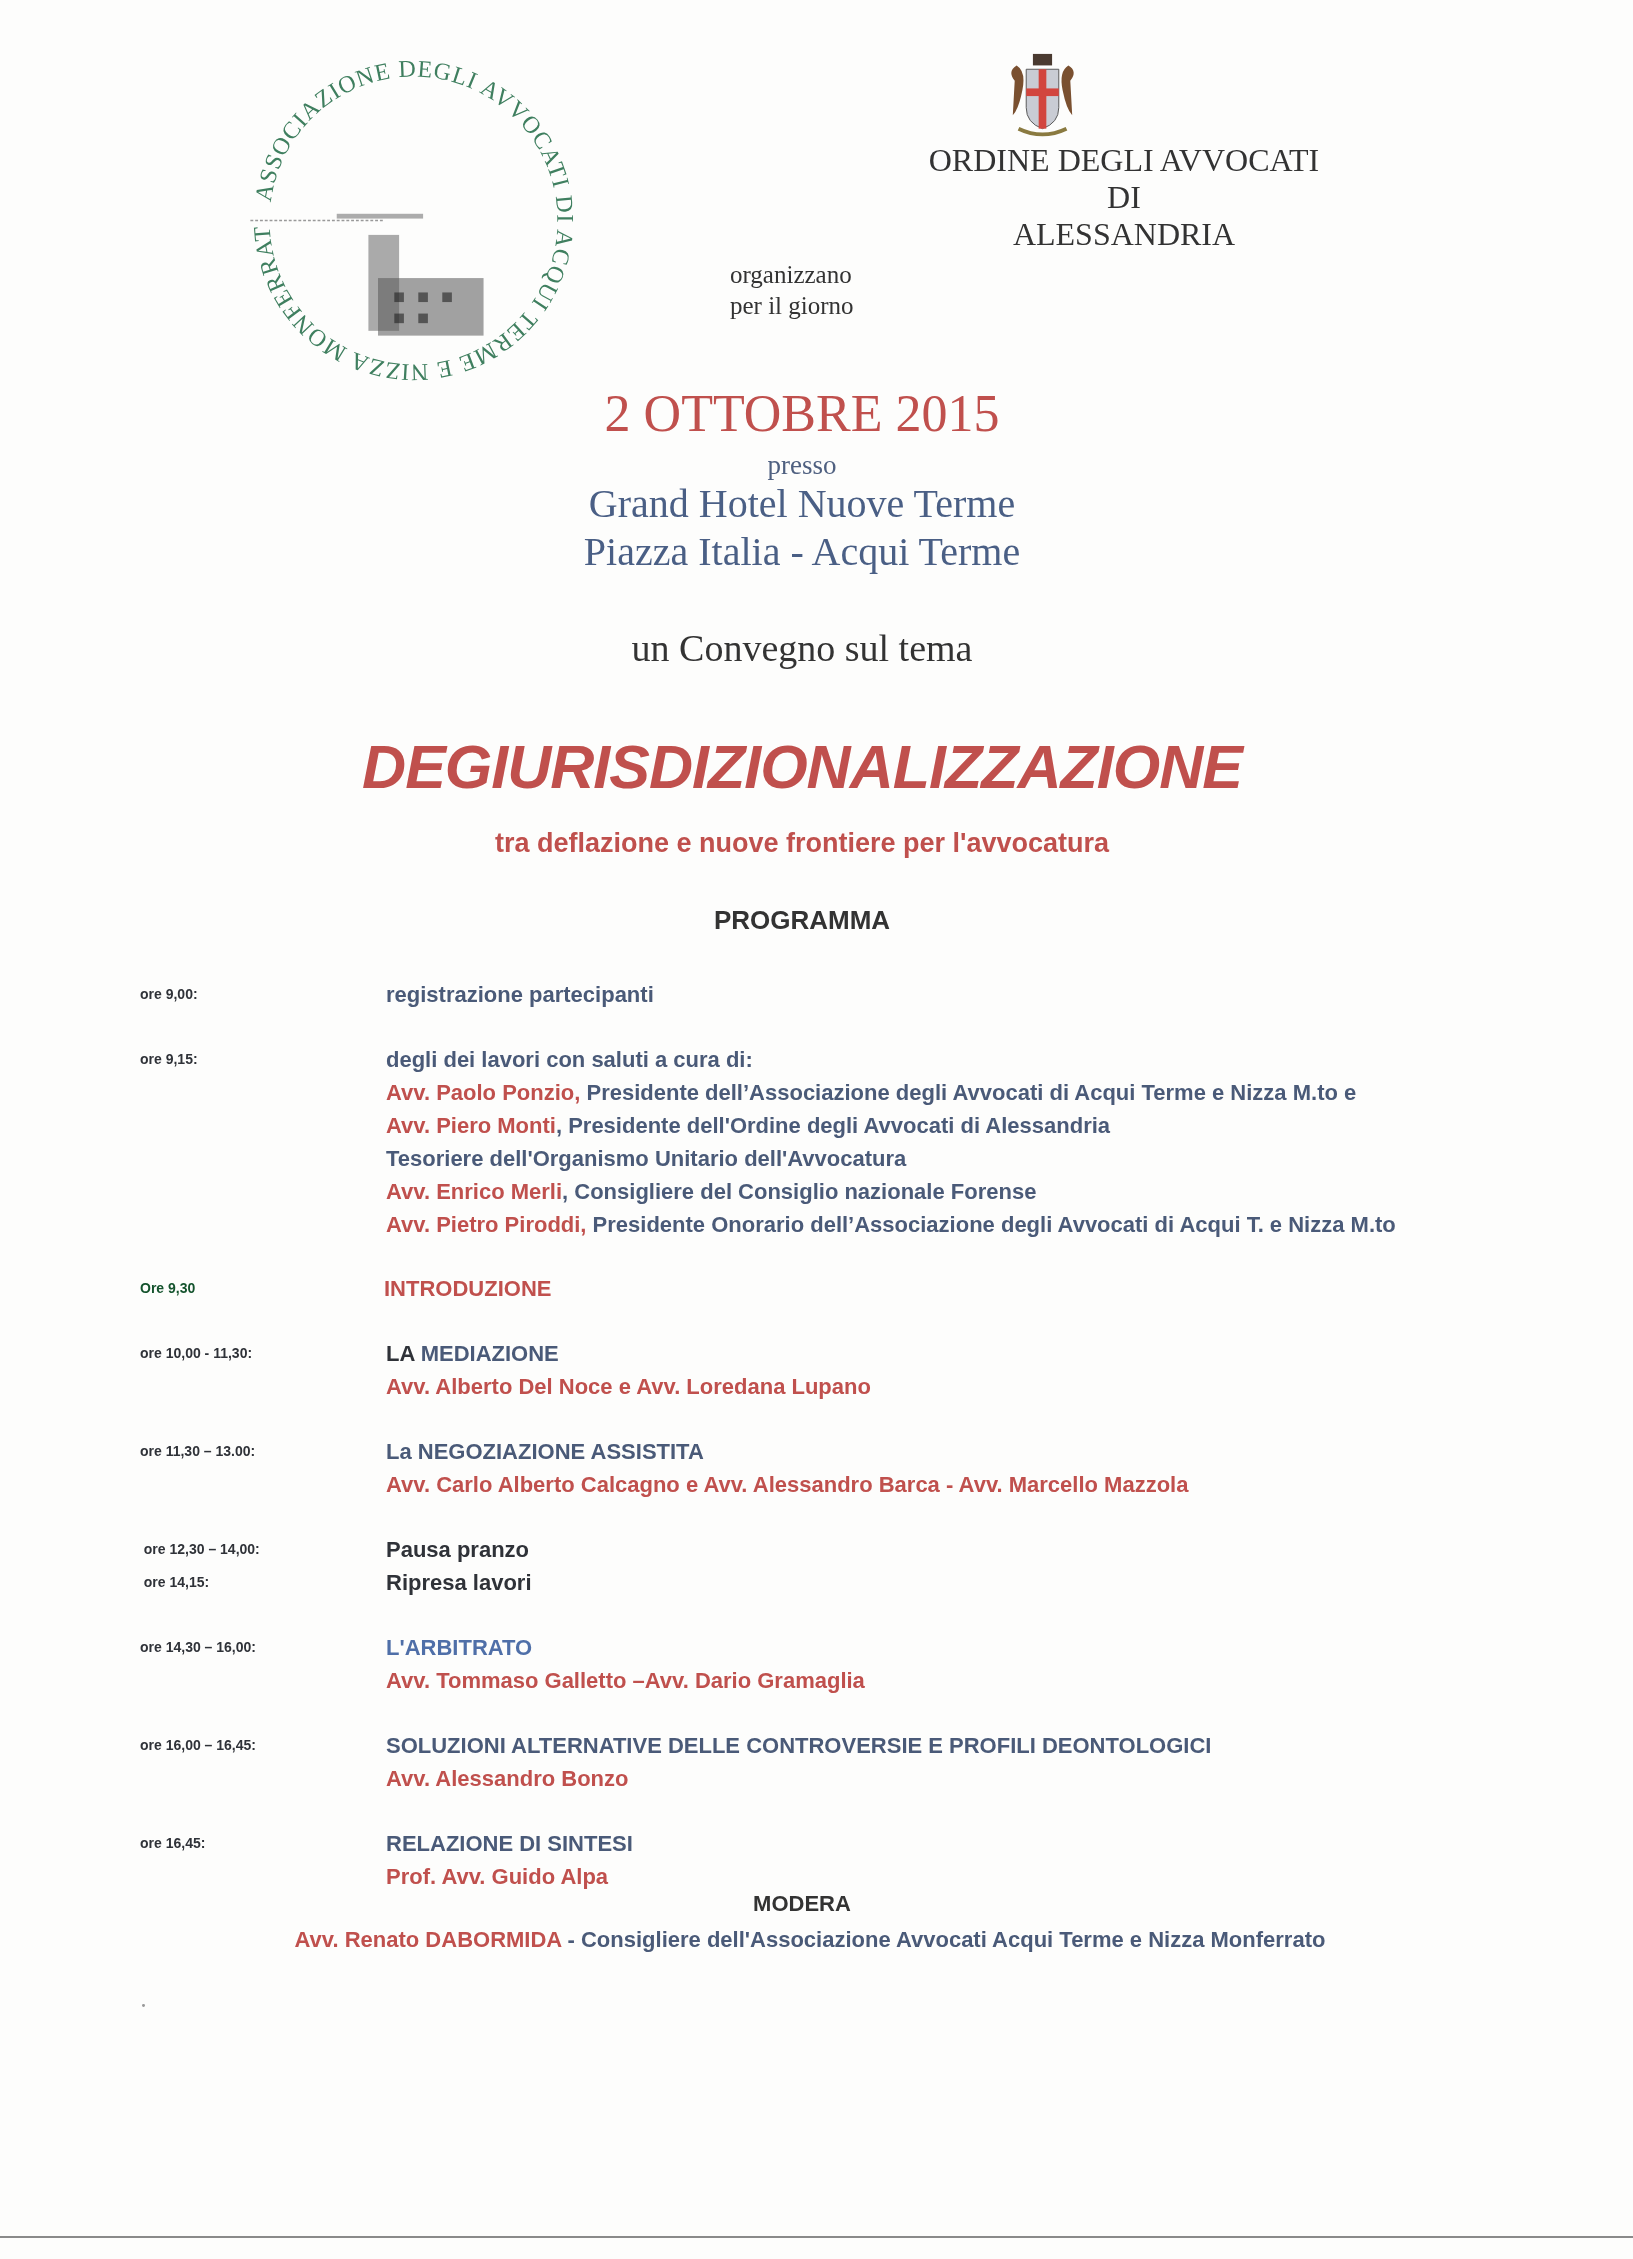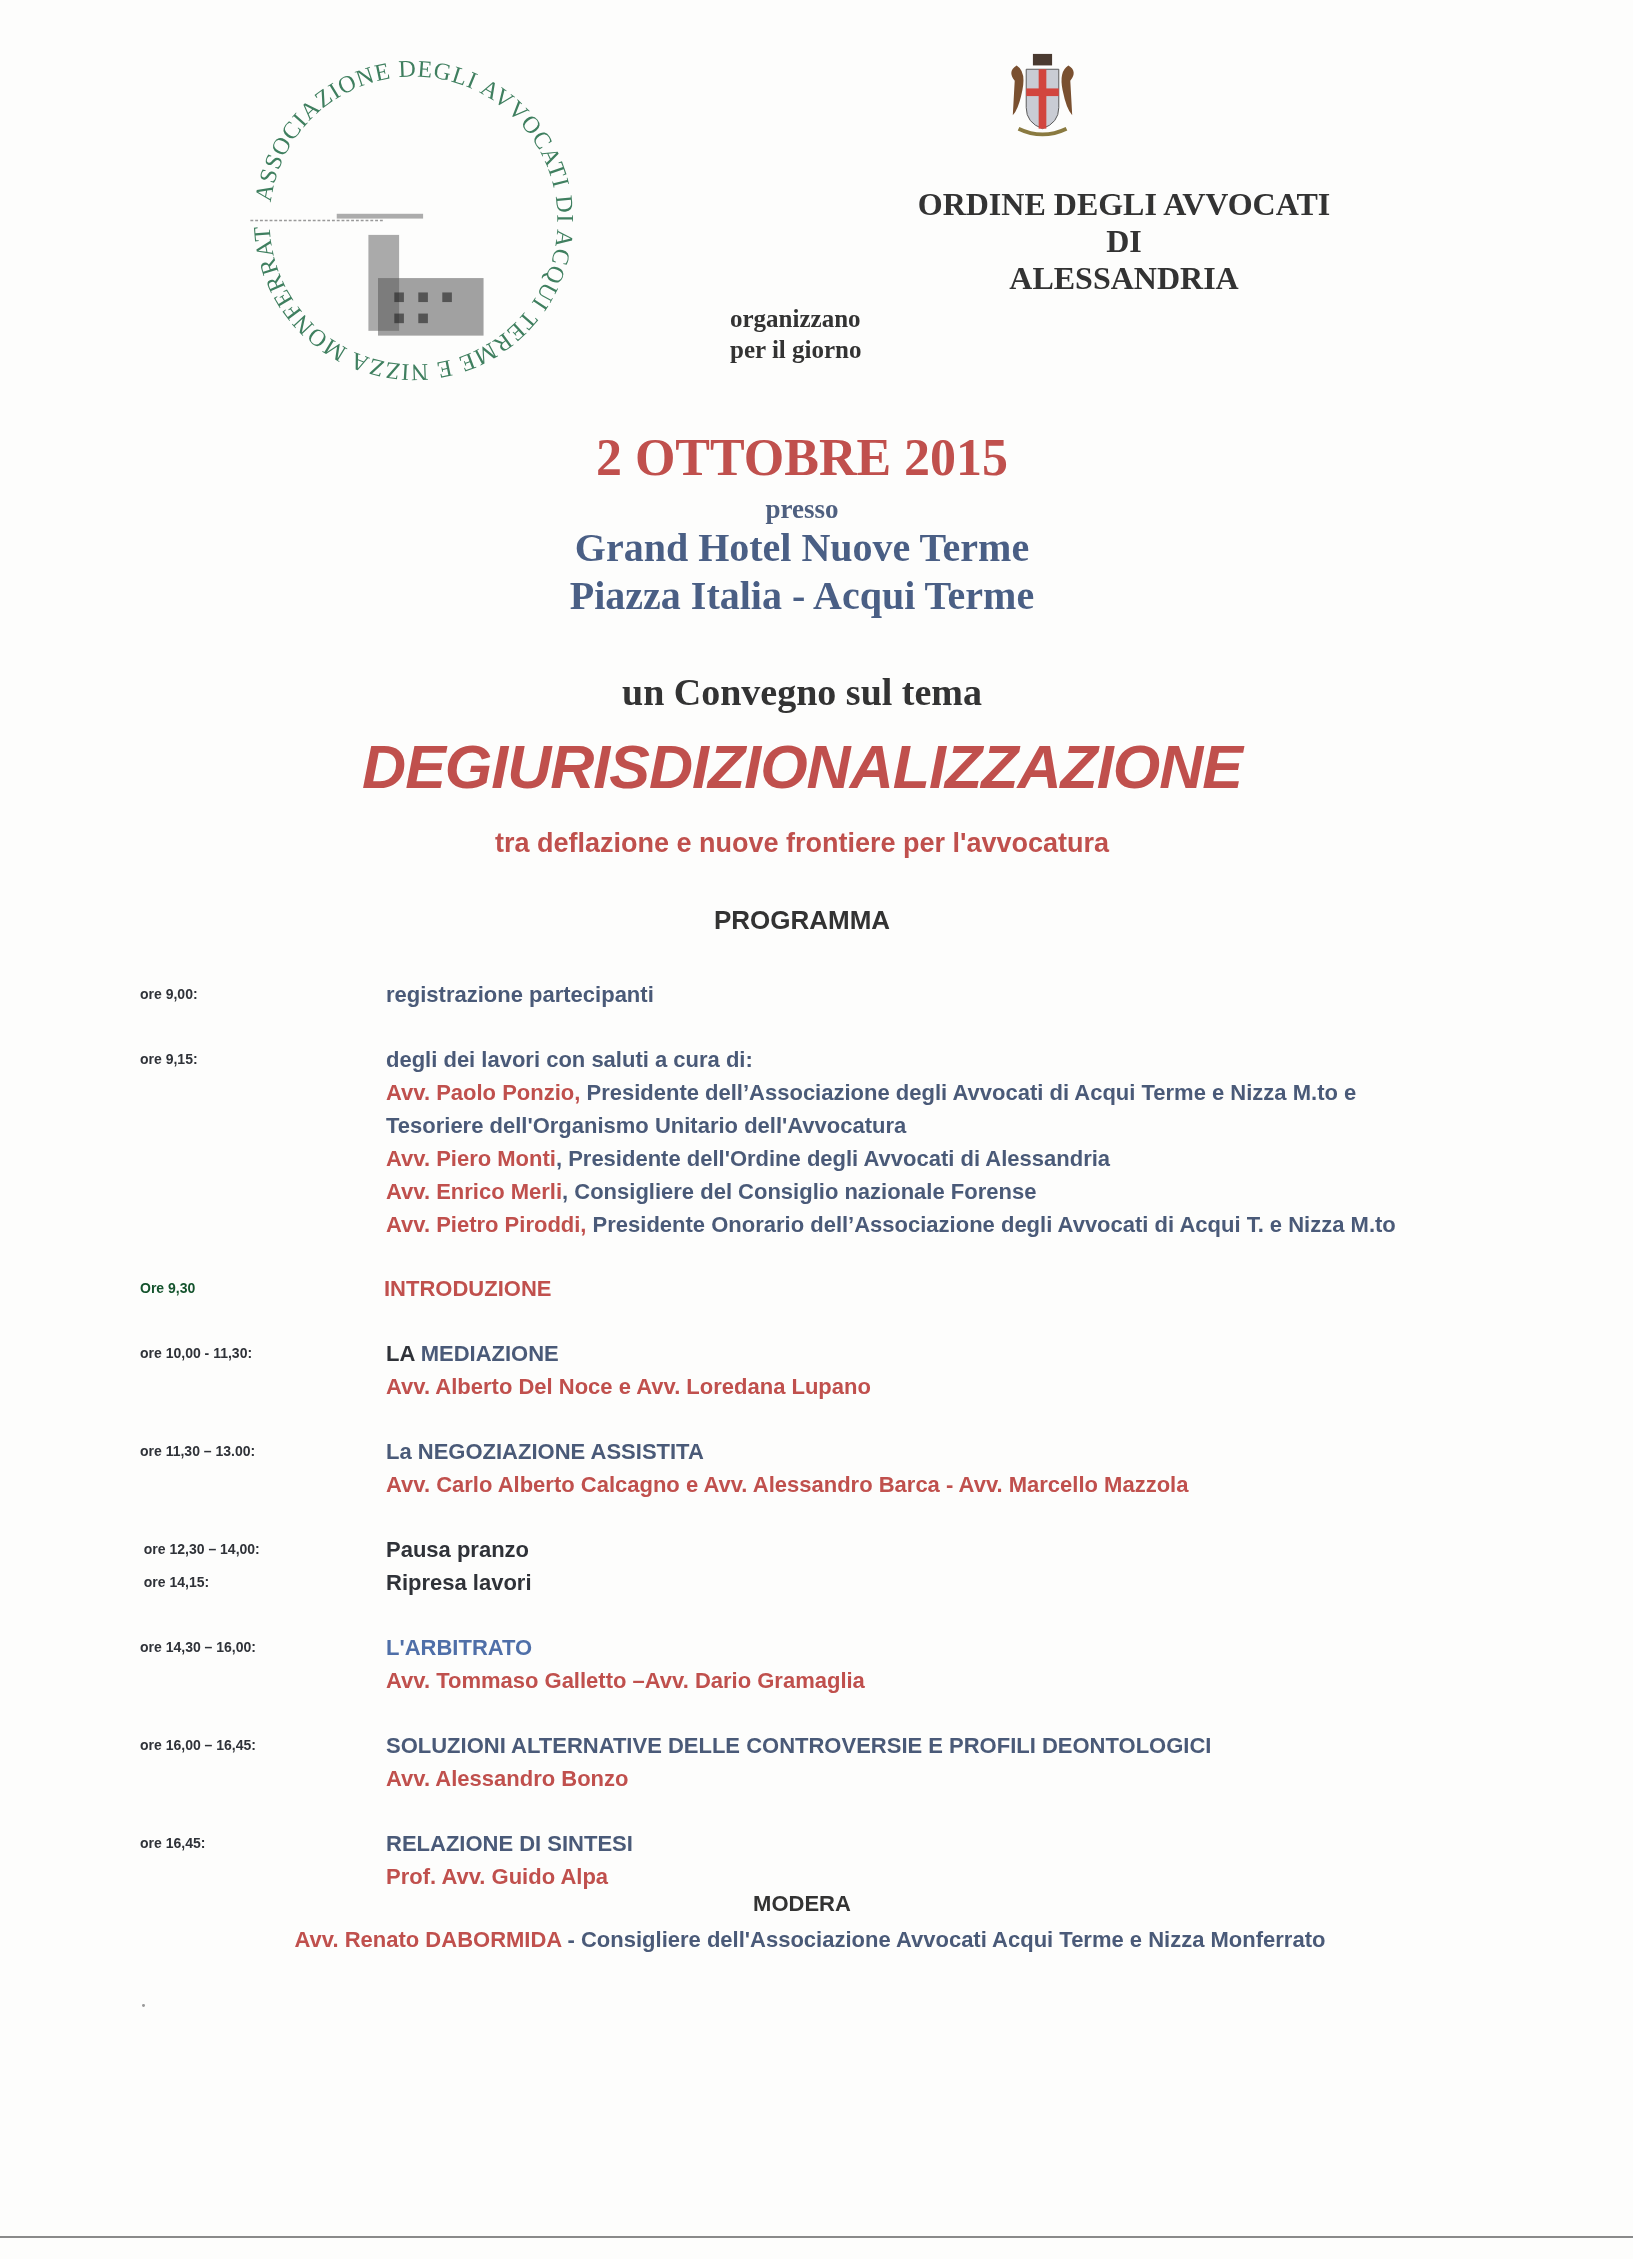--- a/index.html
+++ b/index.html
@@ -1,21 +1,21 @@
 <!DOCTYPE html>
 <html><head>
 <meta charset="utf-8">
 <style>
   html, body { margin: 0; padding: 0; }
   body {
     width: 1633px; height: 2260px; background: #fdfdfc; position: relative;
     overflow: hidden; font-family: "Liberation Sans", sans-serif; color: #2f3238;
   }
   .abs { position: absolute; }
-  .serif { font-family: "Liberation Serif", serif; font-weight: bold; margin-top: 44px; }
+  .serif { font-family: "Liberation Serif", serif; font-weight: normal; }
 
   
   #assoc-logo { left: 231px; top: 43px; width: 365px; height: 355px; }
   #crest { left: 1003px; top: 52px; width: 79px; height: 92px; }
 
   .org-title { left: 788px; top: 142px; width: 672px; text-align: center; font-size: 32px; line-height: 37px; color: #333; }
   .organizzano { left: 730px; top: 259px; font-size: 25px; line-height: 31px; color: #333; }
 
   .date { left: 0; top: 384px; width: 1604px; text-align: center; font-size: 52px; color: #c0504d; }
   .presso { left: 0; top: 450px; width: 1604px; text-align: center; font-size: 27px; color: #4f6080; }
@@ -104,22 +104,22 @@
 <div class="row" style="top:978px">
   <div class="time">ore 9,00:</div>
   <div class="content blue">registrazione partecipanti</div>
 </div>
 
 <div class="row" style="top:1043px">
   <div class="time">ore 9,15:</div>
   <div class="content blue">
     <span class="line">degli dei lavori con saluti a cura di:</span>
     <span class="line"><span class="red">Avv.  Paolo  Ponzio,</span><span> Presidente  dell’Associazione  degli  Avvocati  di  Acqui  Terme  e  Nizza  M.to  e</span></span>
+    <span class="line"><span class="red">Avv. Piero Monti</span><span>, Presidente dell'Ordine degli Avvocati di Alessandria</span></span>
     <span class="line">Tesoriere dell'Organismo Unitario dell'Avvocatura</span>
-    <span class="line"><span class="red">Avv. Piero Monti</span><span>, Presidente dell'Ordine degli Avvocati di Alessandria</span></span>
     <span class="line"><span class="red">Avv. Enrico Merli</span><span>, Consigliere del Consiglio nazionale Forense</span></span>
     <span class="line"><span class="red">Avv. Pietro Piroddi,</span><span> Presidente Onorario dell’Associazione degli Avvocati di Acqui T. e Nizza M.to</span></span>
   </div>
 </div>
 
 <div class="row" style="top:1272px">
   <div class="time blue-time">Ore 9,30</div>
   <div class="content red" style="left:244px">INTRODUZIONE</div>
 </div>
 

